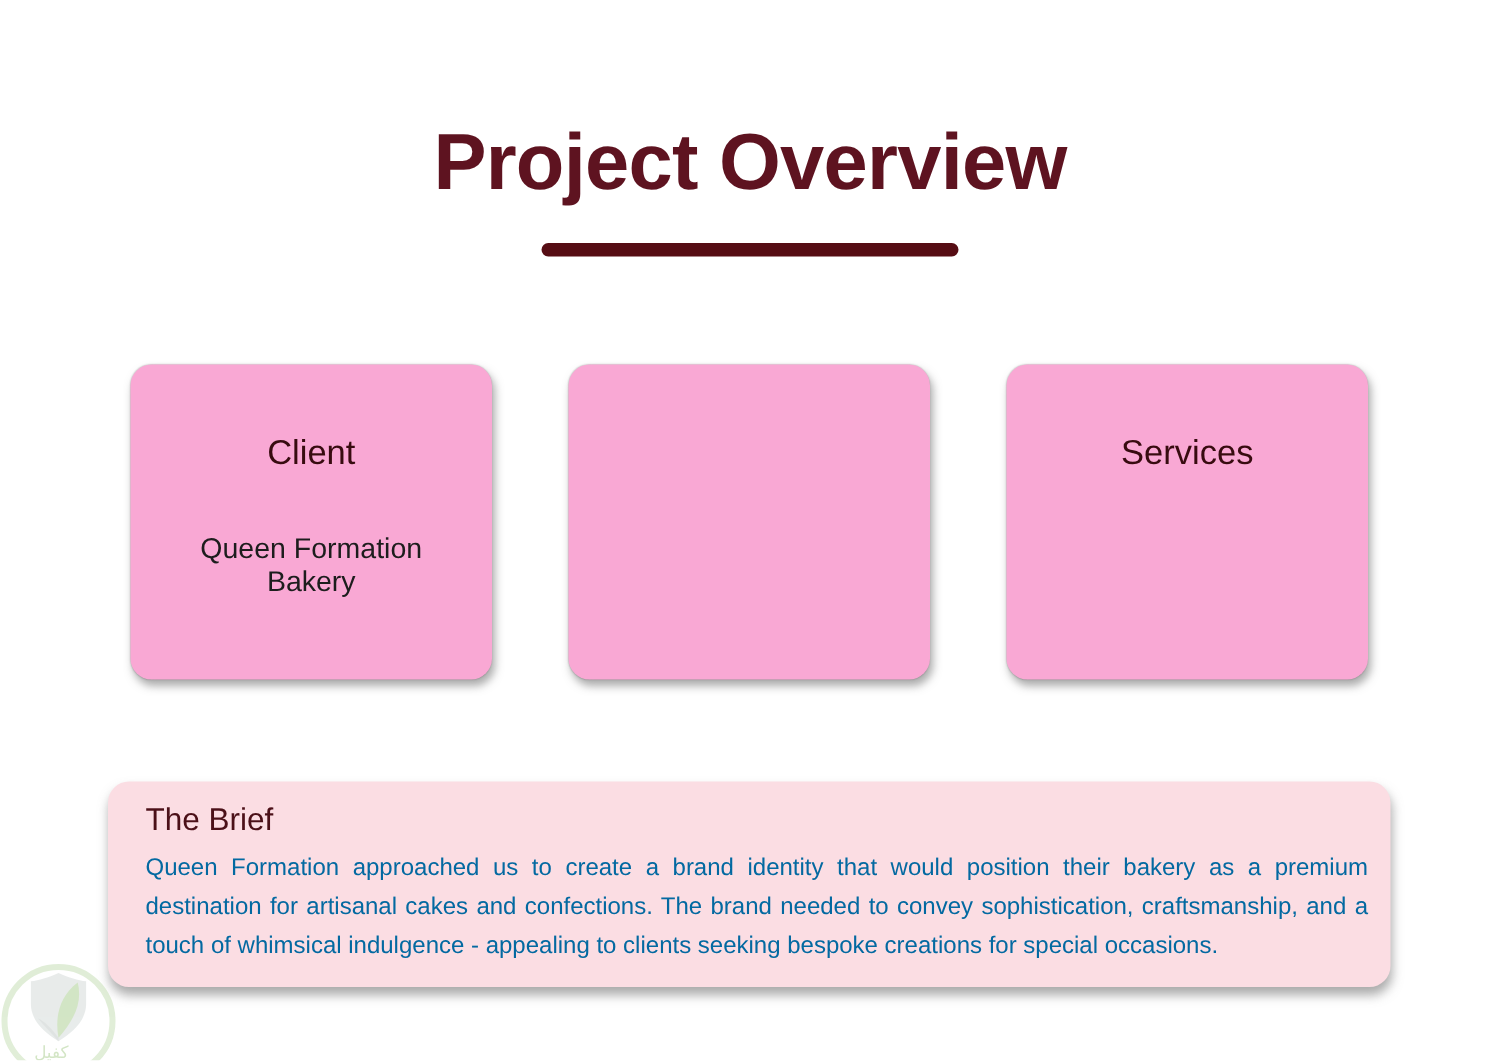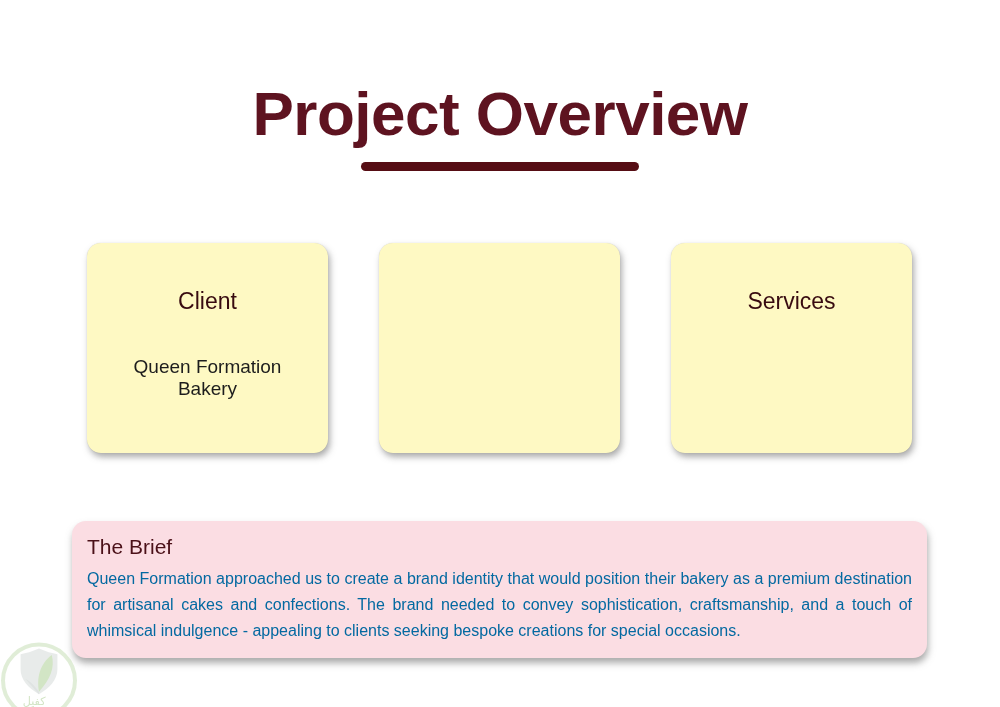--- a/index.html
+++ b/index.html
@@ -14,21 +14,21 @@
     overflow: hidden;
     font-family: "Liberation Sans", "DejaVu Sans", sans-serif;
   }
   
   .page-title {
     position: absolute;
     top: 78px;
     left: 0;
     width: 100%;
     text-align: center;
-    font-size: 62px;
+    font-size: 53px;
     font-weight: 700;
     letter-spacing: -0.5px;
     color: #5E1320;
   }
   .title-underline {
     position: absolute;
     top: 162px;
     left: 361px;
     width: 278px;
     height: 9px;
@@ -40,21 +40,21 @@
     position: absolute;
     top: 243px;
     left: 87px;
     width: 826px;
     display: flex;
     gap: 51px;
   }
   .info-card {
     width: 241px;
     height: 210px;
-    background: #fef9c3;
+    background: #f9a8d4;
     border-radius: 14px;
     box-shadow: 0 0 1px rgba(0,0,0,0.18), 2px 4px 6px rgba(90,90,90,0.50);
     text-align: center;
     padding-top: 44px;
   }
   .card-title {
     font-size: 23px;
     font-weight: 500;
     color: #380B10;
     line-height: 29px;
@@ -68,21 +68,21 @@
   }
   
   .brief-panel {
     position: absolute;
     left: 72px;
     top: 521px;
     width: 855px;
     height: 137px;
     background: #FBDDE3;
     border-radius: 14px;
-    padding: 12px 15px 0 15px;
+    padding: 12px 15px 0 25px;
     box-shadow: 1px 5px 7px rgba(100,100,100,0.55);
   }
   .brief-title {
     font-size: 21px;
     font-weight: 500;
     color: #4B1018;
     line-height: 28px;
   }
   .brief-body {
     margin-top: 5px;

